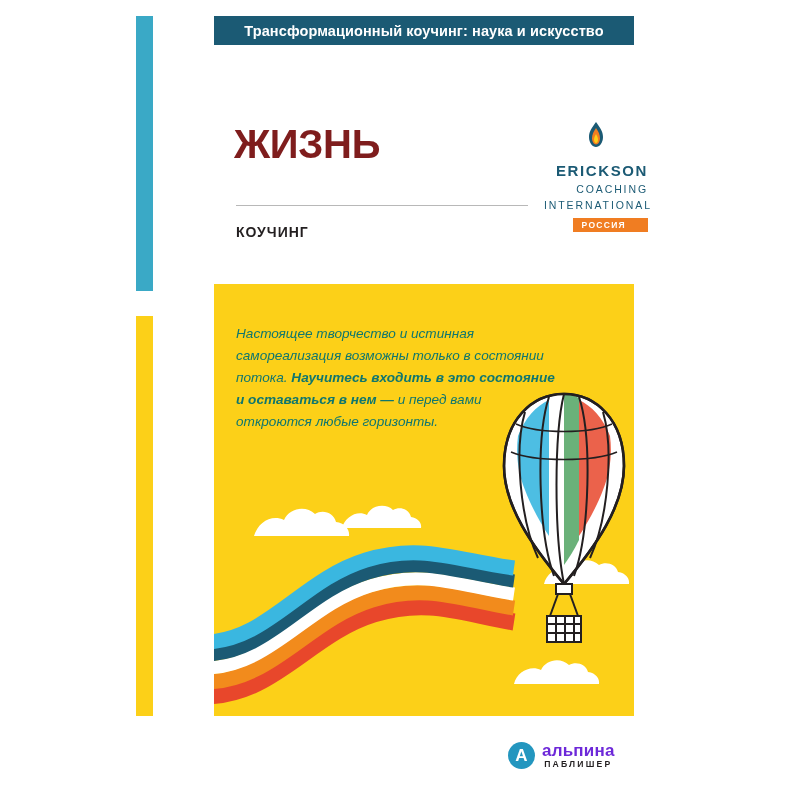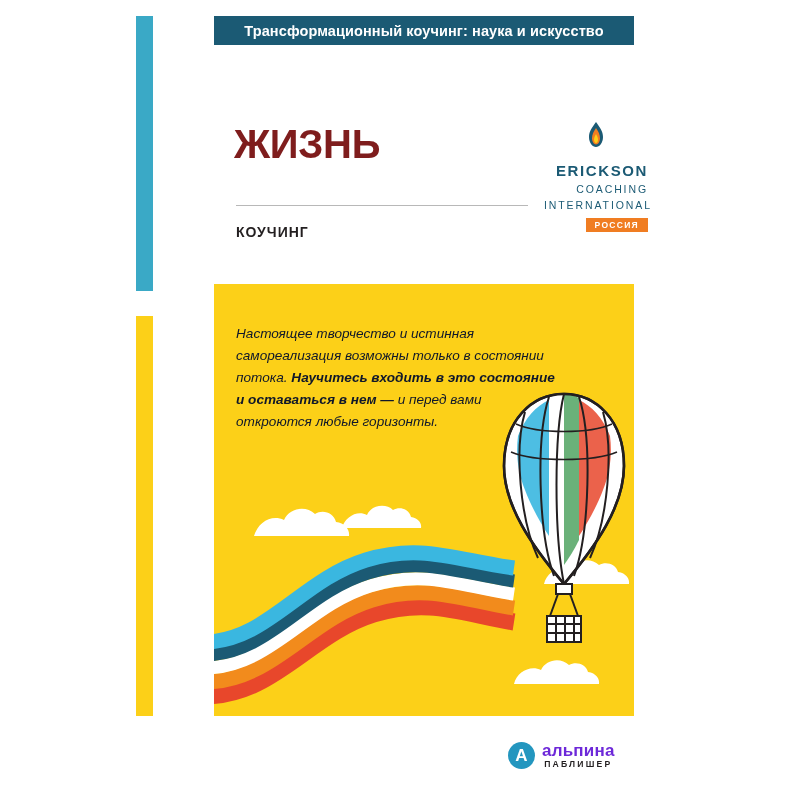--- a/index.html
+++ b/index.html
@@ -130,42 +130,42 @@
     margin-top: 1px;
   }
   .erickson .country {
     margin-top: 5px;
     display: inline-block;
     background: #f07d22;
     color: #ffffff;
     font-size: 8.5px;
     font-weight: bold;
     letter-spacing: 1.3px;
-    padding: 2px 9px 2px 9px;
+    padding: 2px 22px 2px 9px;
   }
 
   
   .panel {
     position: absolute;
     left: 214px;
     top: 284px;
     width: 420px;
     height: 432px;
     background: #fcd018;
     overflow: hidden;
   }
 
   .blurb {
     position: absolute;
     left: 22px;
     top: 39px;
     width: 320px;
     font-size: 13.6px;
     line-height: 1.62;
-    color: #0f172a;
+    color: #0f766e;
     font-style: italic;
   }
   .blurb b { font-weight: bold; }
 
   
   .publisher {
     position: absolute;
     left: 508px;
     top: 742px;
     display: flex;

